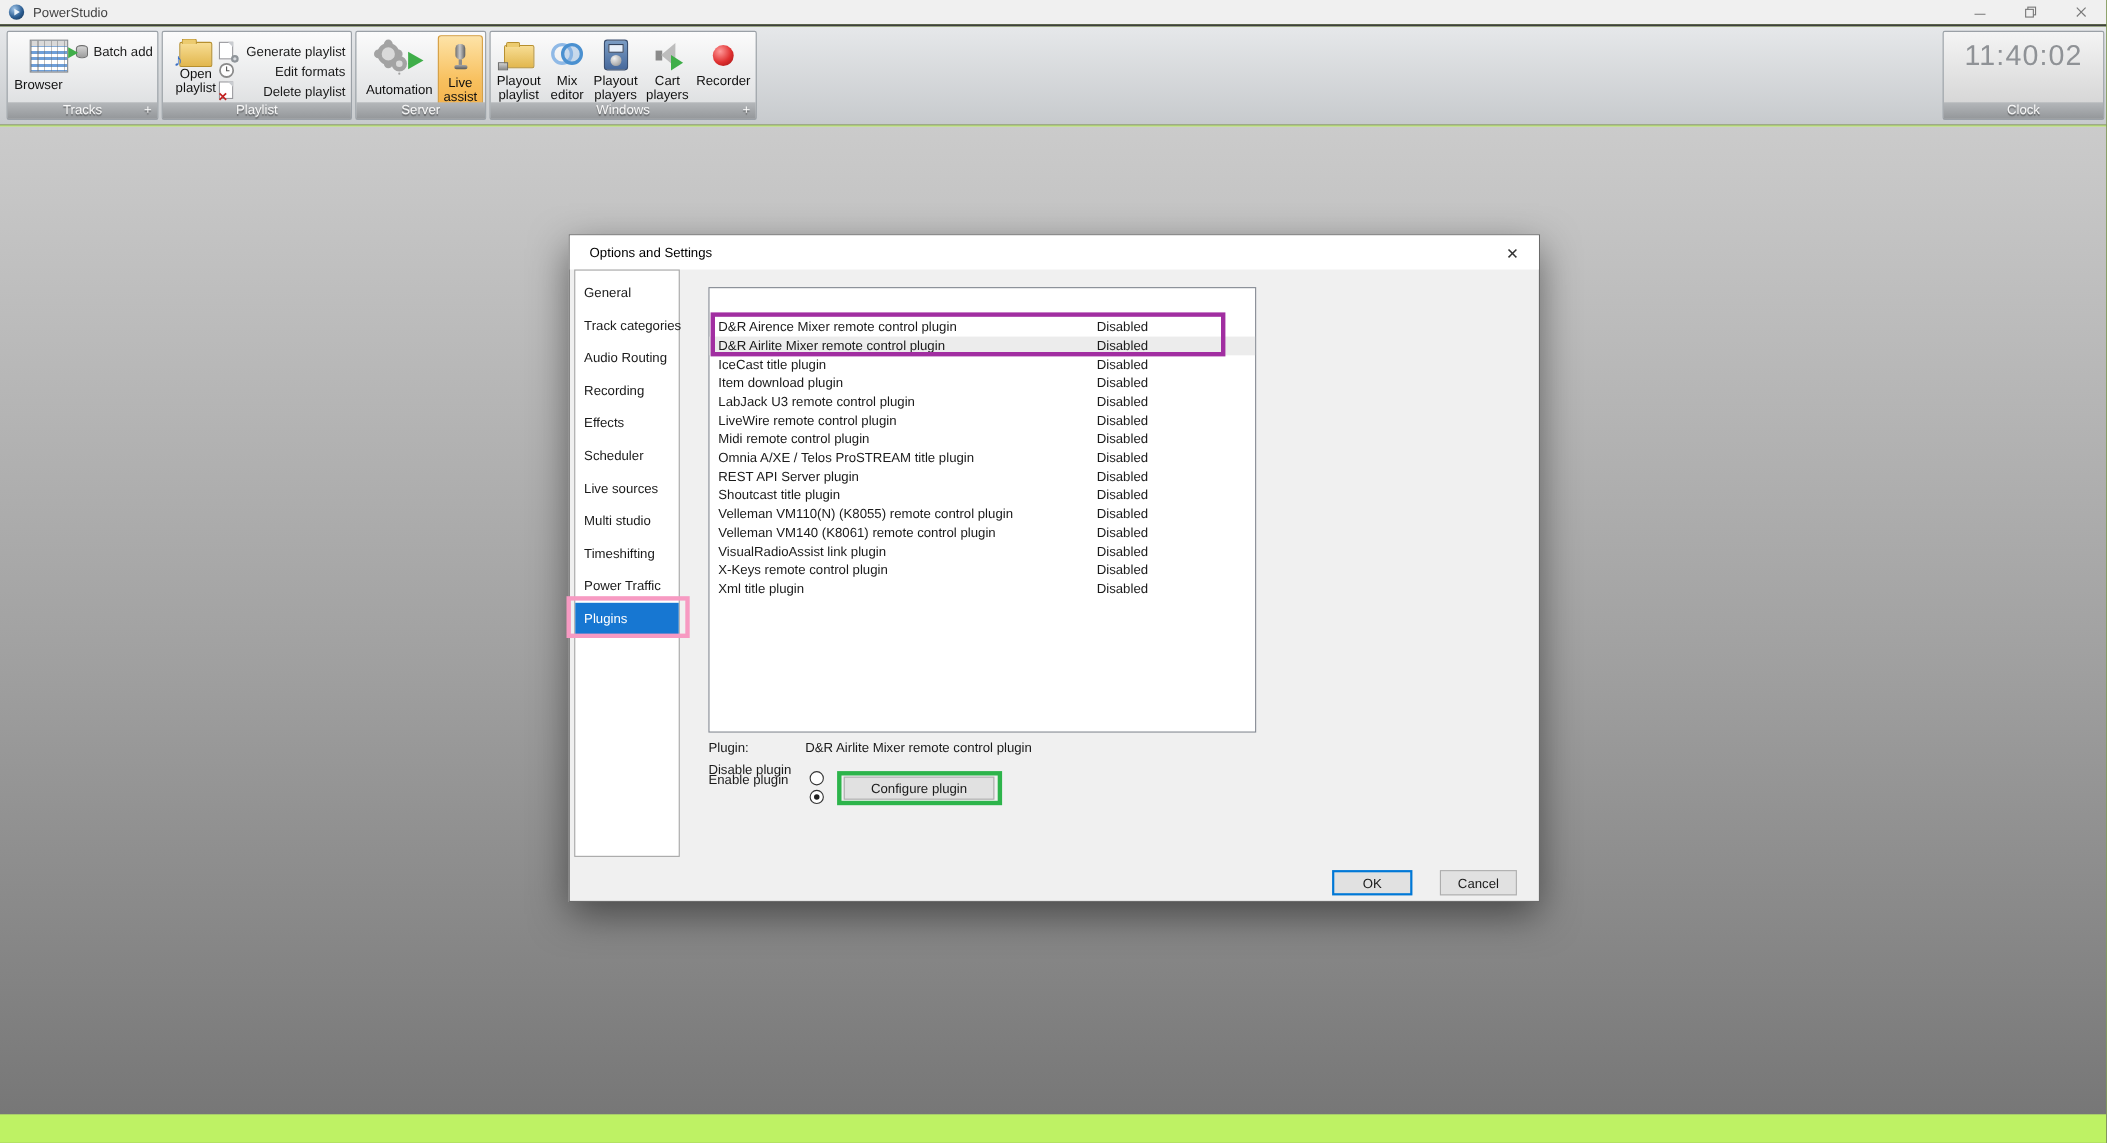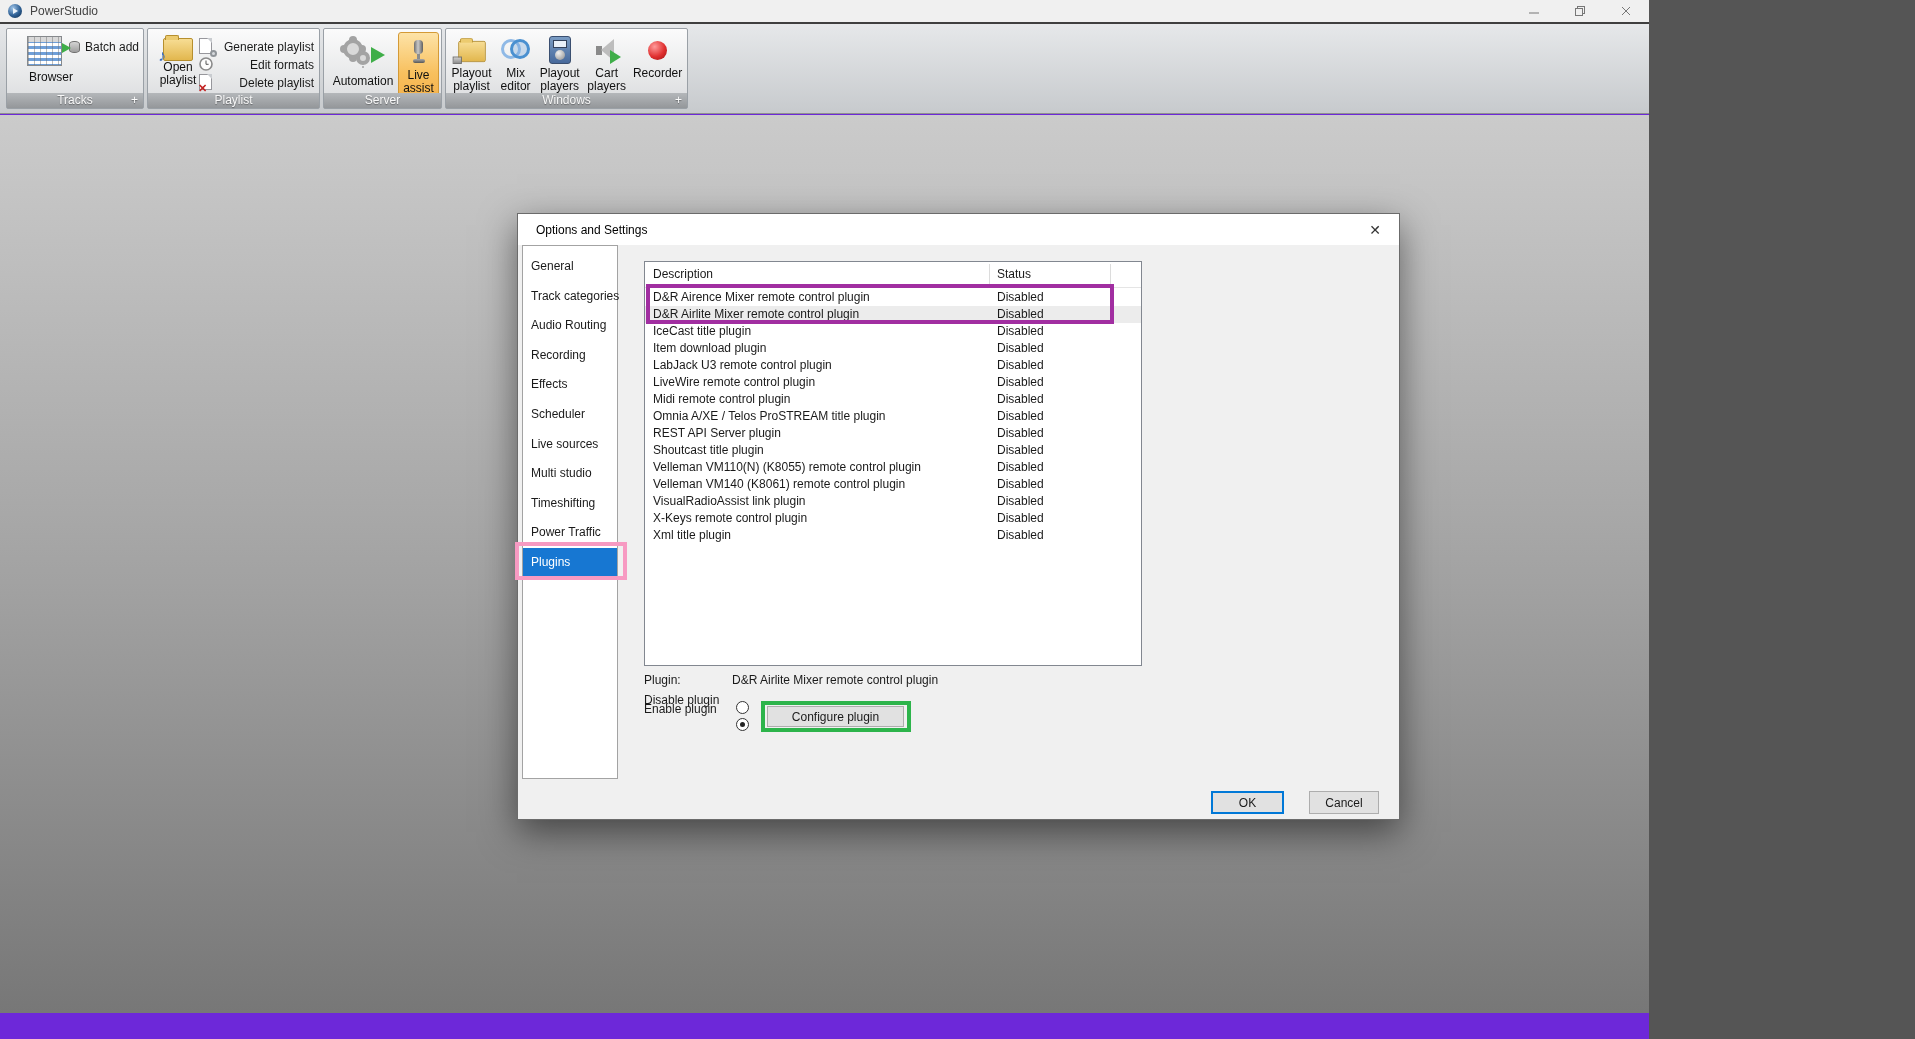--- a/index.html
+++ b/index.html
@@ -1,18 +1,18 @@
 <!DOCTYPE html>
 <html style="--highlight-purple: #a12ea1; --highlight-pink: #f79ac2; --highlight-green: #2db44b; --selection-blue: #1777d2; --warning-bg: #ffffcc;"><head>
 <meta charset="utf-8">
 <style>
   html,body{margin:0;padding:0;background:#555;}
   *{box-sizing:border-box;}
-  .screen{position:relative;width:1649px;height:1039px;overflow:hidden;
-          font-family:"Liberation Sans",sans-serif;font-size:12px;color:#1a1a1a;background:#6d28d9;}
+  .screen{position:relative;width:1915px;height:1039px;overflow:hidden;
+          font-family:"Liberation Sans",sans-serif;font-size:12px;color:#1a1a1a;background:#bef264;}
 
   
   .titlebar{position:absolute;top:0;left:0;right:0;height:22px;background:#f0f0f0;}
   .app-icon{position:absolute;left:8px;top:4px;width:14px;height:14px;border-radius:50%;
             background:radial-gradient(circle at 35% 30%,#9fc4e8,#2c5e93 55%,#122b47);}
   .app-icon::after{content:"";position:absolute;left:5px;top:4px;width:0;height:0;
             border-left:5px solid #eaf2fa;border-top:3px solid transparent;border-bottom:3px solid transparent;}
   .app-title{position:absolute;left:30px;top:4px;font-size:12px;color:#444;}
   .win-controls{position:absolute;right:0;top:0;height:22px;display:flex;}
   .win-btn{width:46px;height:22px;display:flex;align-items:center;justify-content:center;color:#777;}
@@ -33,21 +33,21 @@
   .bigbtn{position:absolute;display:flex;flex-direction:column;align-items:center;cursor:default;}
   .bigbtn-label{font-size:12px;line-height:13px;text-align:center;color:#111;}
   .iconbox{display:flex;align-items:center;justify-content:center;}
 
   
   .browser-button{left:6px;top:7px;width:64px;height:57px;align-items:flex-start;}
   .icon-browser{width:35px;height:30px;margin-left:14px;border:1px solid #86898c;background:
       repeating-linear-gradient(90deg,rgba(110,110,110,.45) 0 1px,transparent 1px 6px),
       linear-gradient(#d9d9d9,#d9d9d9) 0 0/100% 5px no-repeat,
       repeating-linear-gradient(180deg,#ffffff 0 3px,#6f9fd8 3px 6px);}
-  .browser-button .bigbtn-label{margin-top:5px;margin-left:16px;}
+  .browser-button .bigbtn-label{margin-top:5px;margin-left:0;}
   .batch-add{position:absolute;right:4px;top:8px;height:20px;display:flex;align-items:center;gap:4px;cursor:default;}
   .batch-icon{position:relative;width:19px;height:16px;}
   .batch-db{position:absolute;right:1px;top:2px;width:11px;height:12px;background:linear-gradient(#d4d4d4,#9d9d9d);
             border:1px solid #6f6f6f;border-radius:5px/3px;}
   .batch-arrow{position:absolute;left:0;top:4px;width:0;height:0;border-left:9px solid #3fae49;
             border-top:5px solid transparent;border-bottom:5px solid transparent;}
 
   
   .open-playlist-button{left:4px;top:6px;width:52px;height:72px;}
   .icon-folder{position:relative;width:30px;height:23px;background:linear-gradient(#f7dd94,#e2b74e);
@@ -339,26 +339,20 @@
             <div class="sb-item">Live sources</div>
             <div class="sb-item">Multi studio</div>
             <div class="sb-item">Timeshifting</div>
             <div class="sb-item">Power Traffic</div>
             <div class="sb-item selected">Plugins</div>
           </div>
         <div class="pink-box"></div>
       </div>
 
       <div class="list">
-        <div class="list-header">
-          <span class="col-h col-desc">Description</span>
-          <span class="col-h col-status">Status</span>
-          <span class="col-sep sep1"></span>
-          <span class="col-sep sep2"></span>
-        </div>
         <div class="list-rows" id="plugin-rows">
             <div class="list-row">
               <span class="desc">D&amp;R Airence Mixer remote control plugin</span>
               <span class="status">Disabled</span>
             </div>
             <div class="list-row selected">
               <span class="desc">D&amp;R Airlite Mixer remote control plugin</span>
               <span class="status">Disabled</span>
             </div>
             <div class="list-row">

